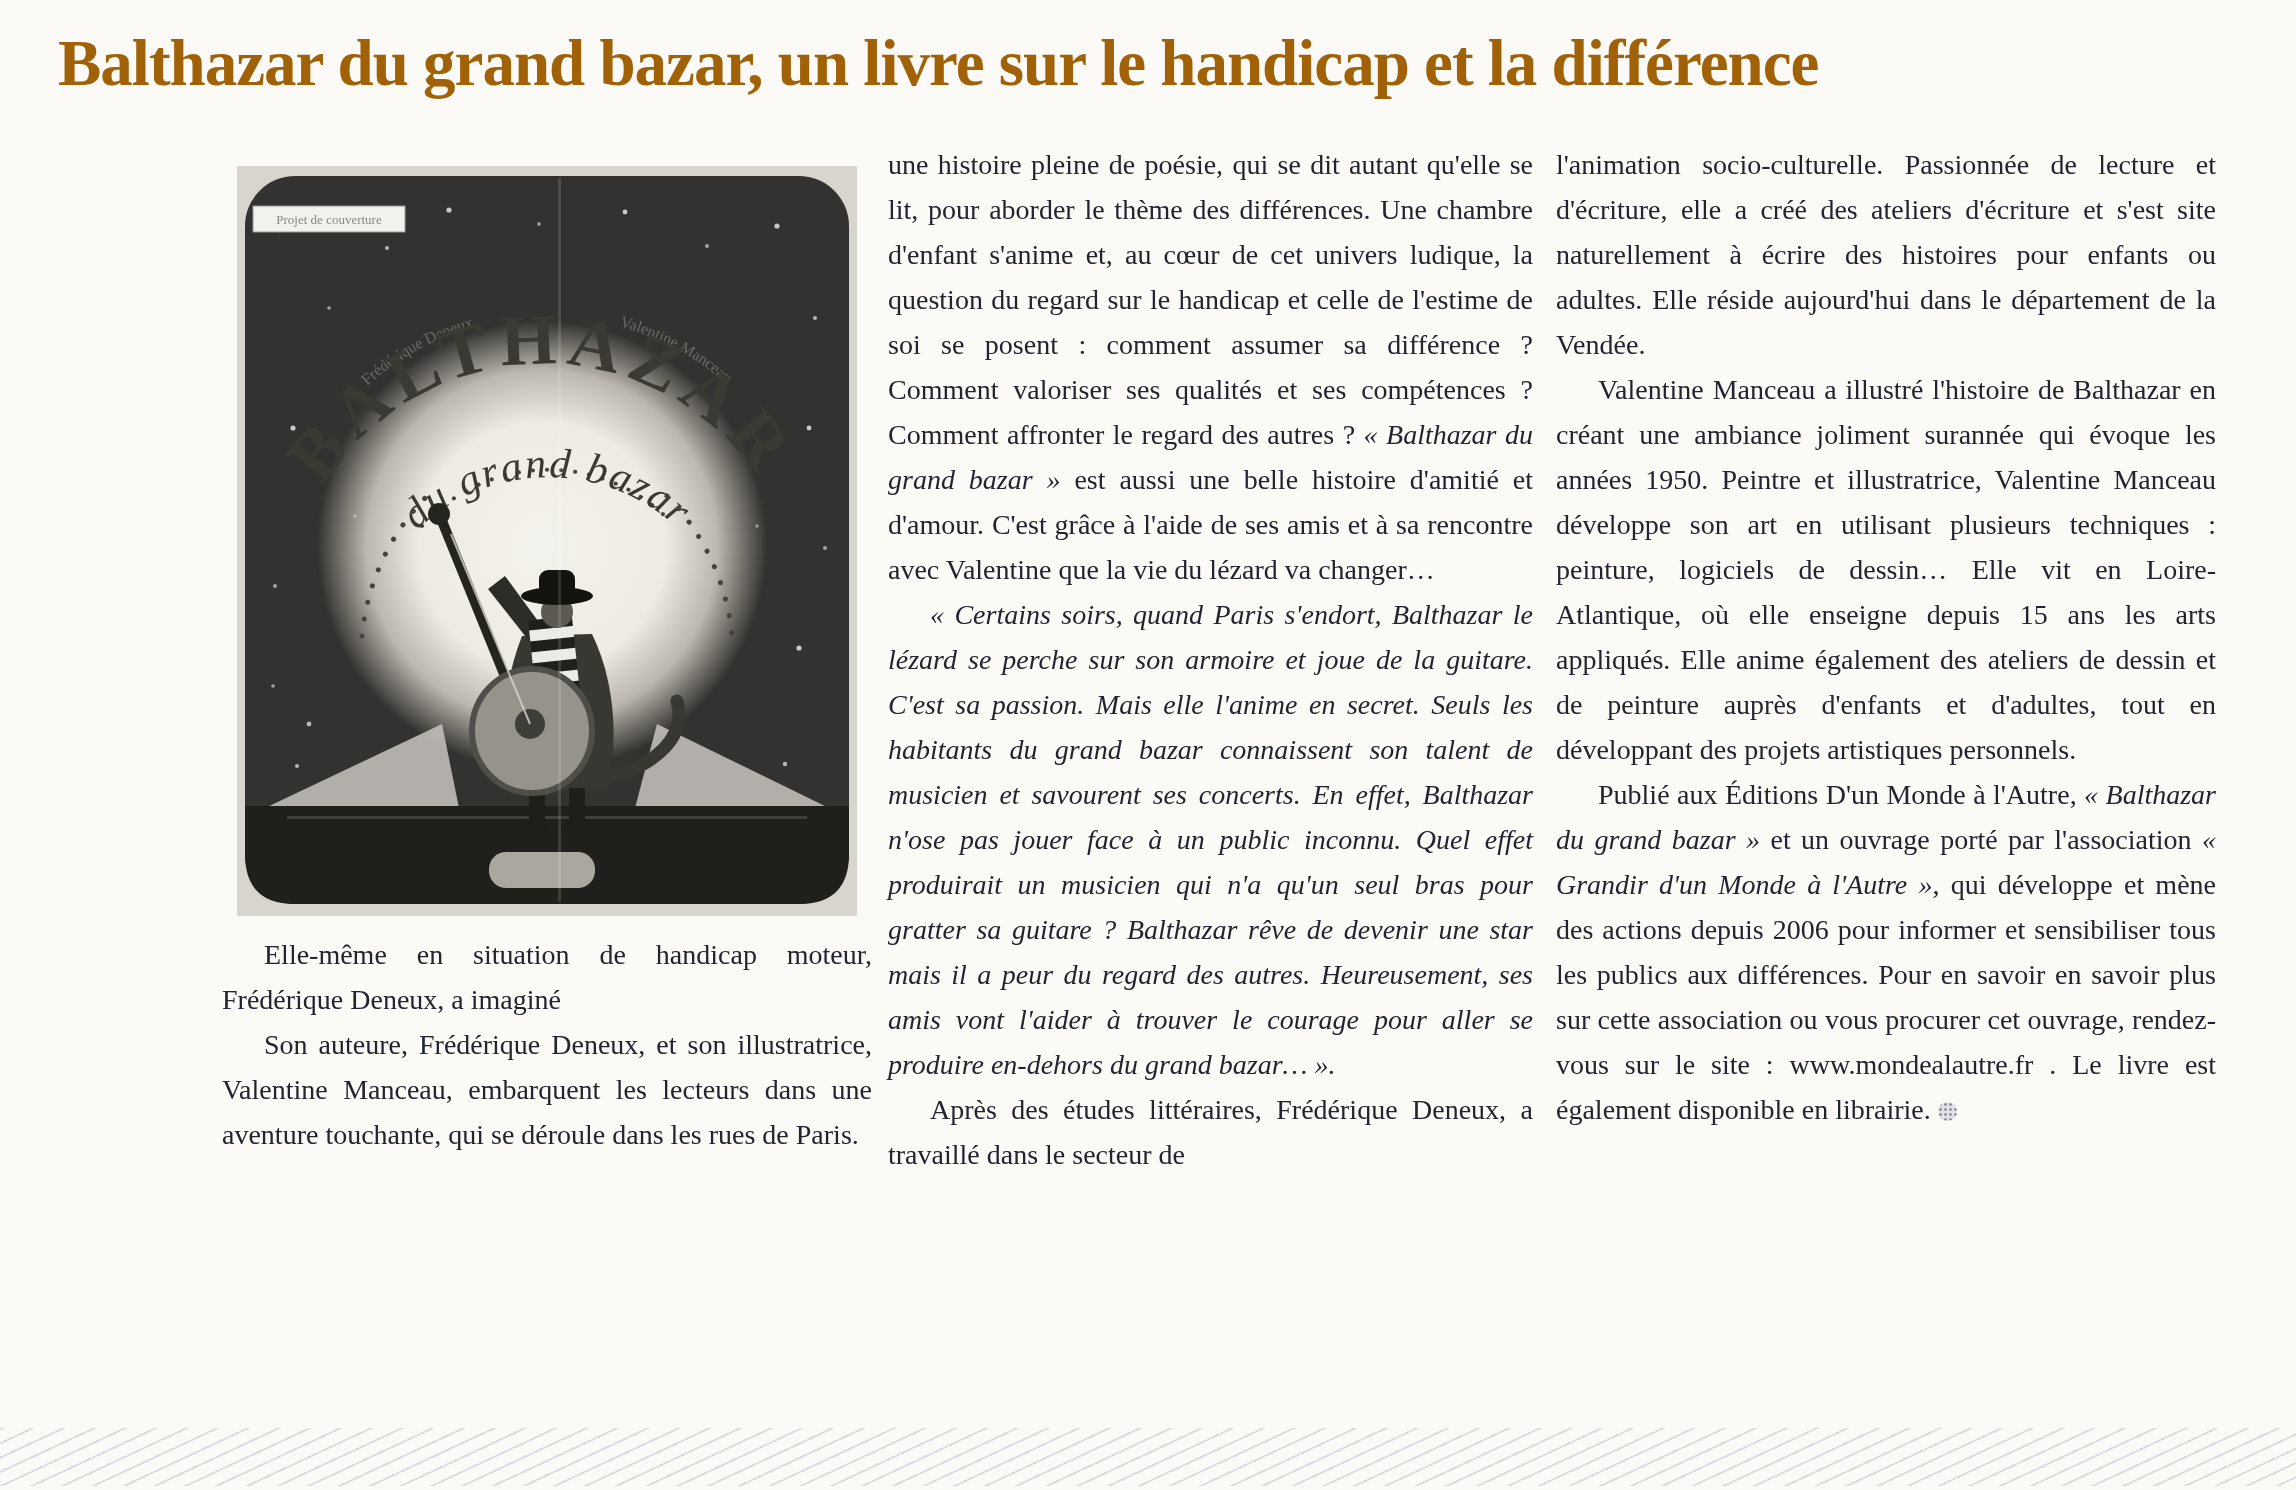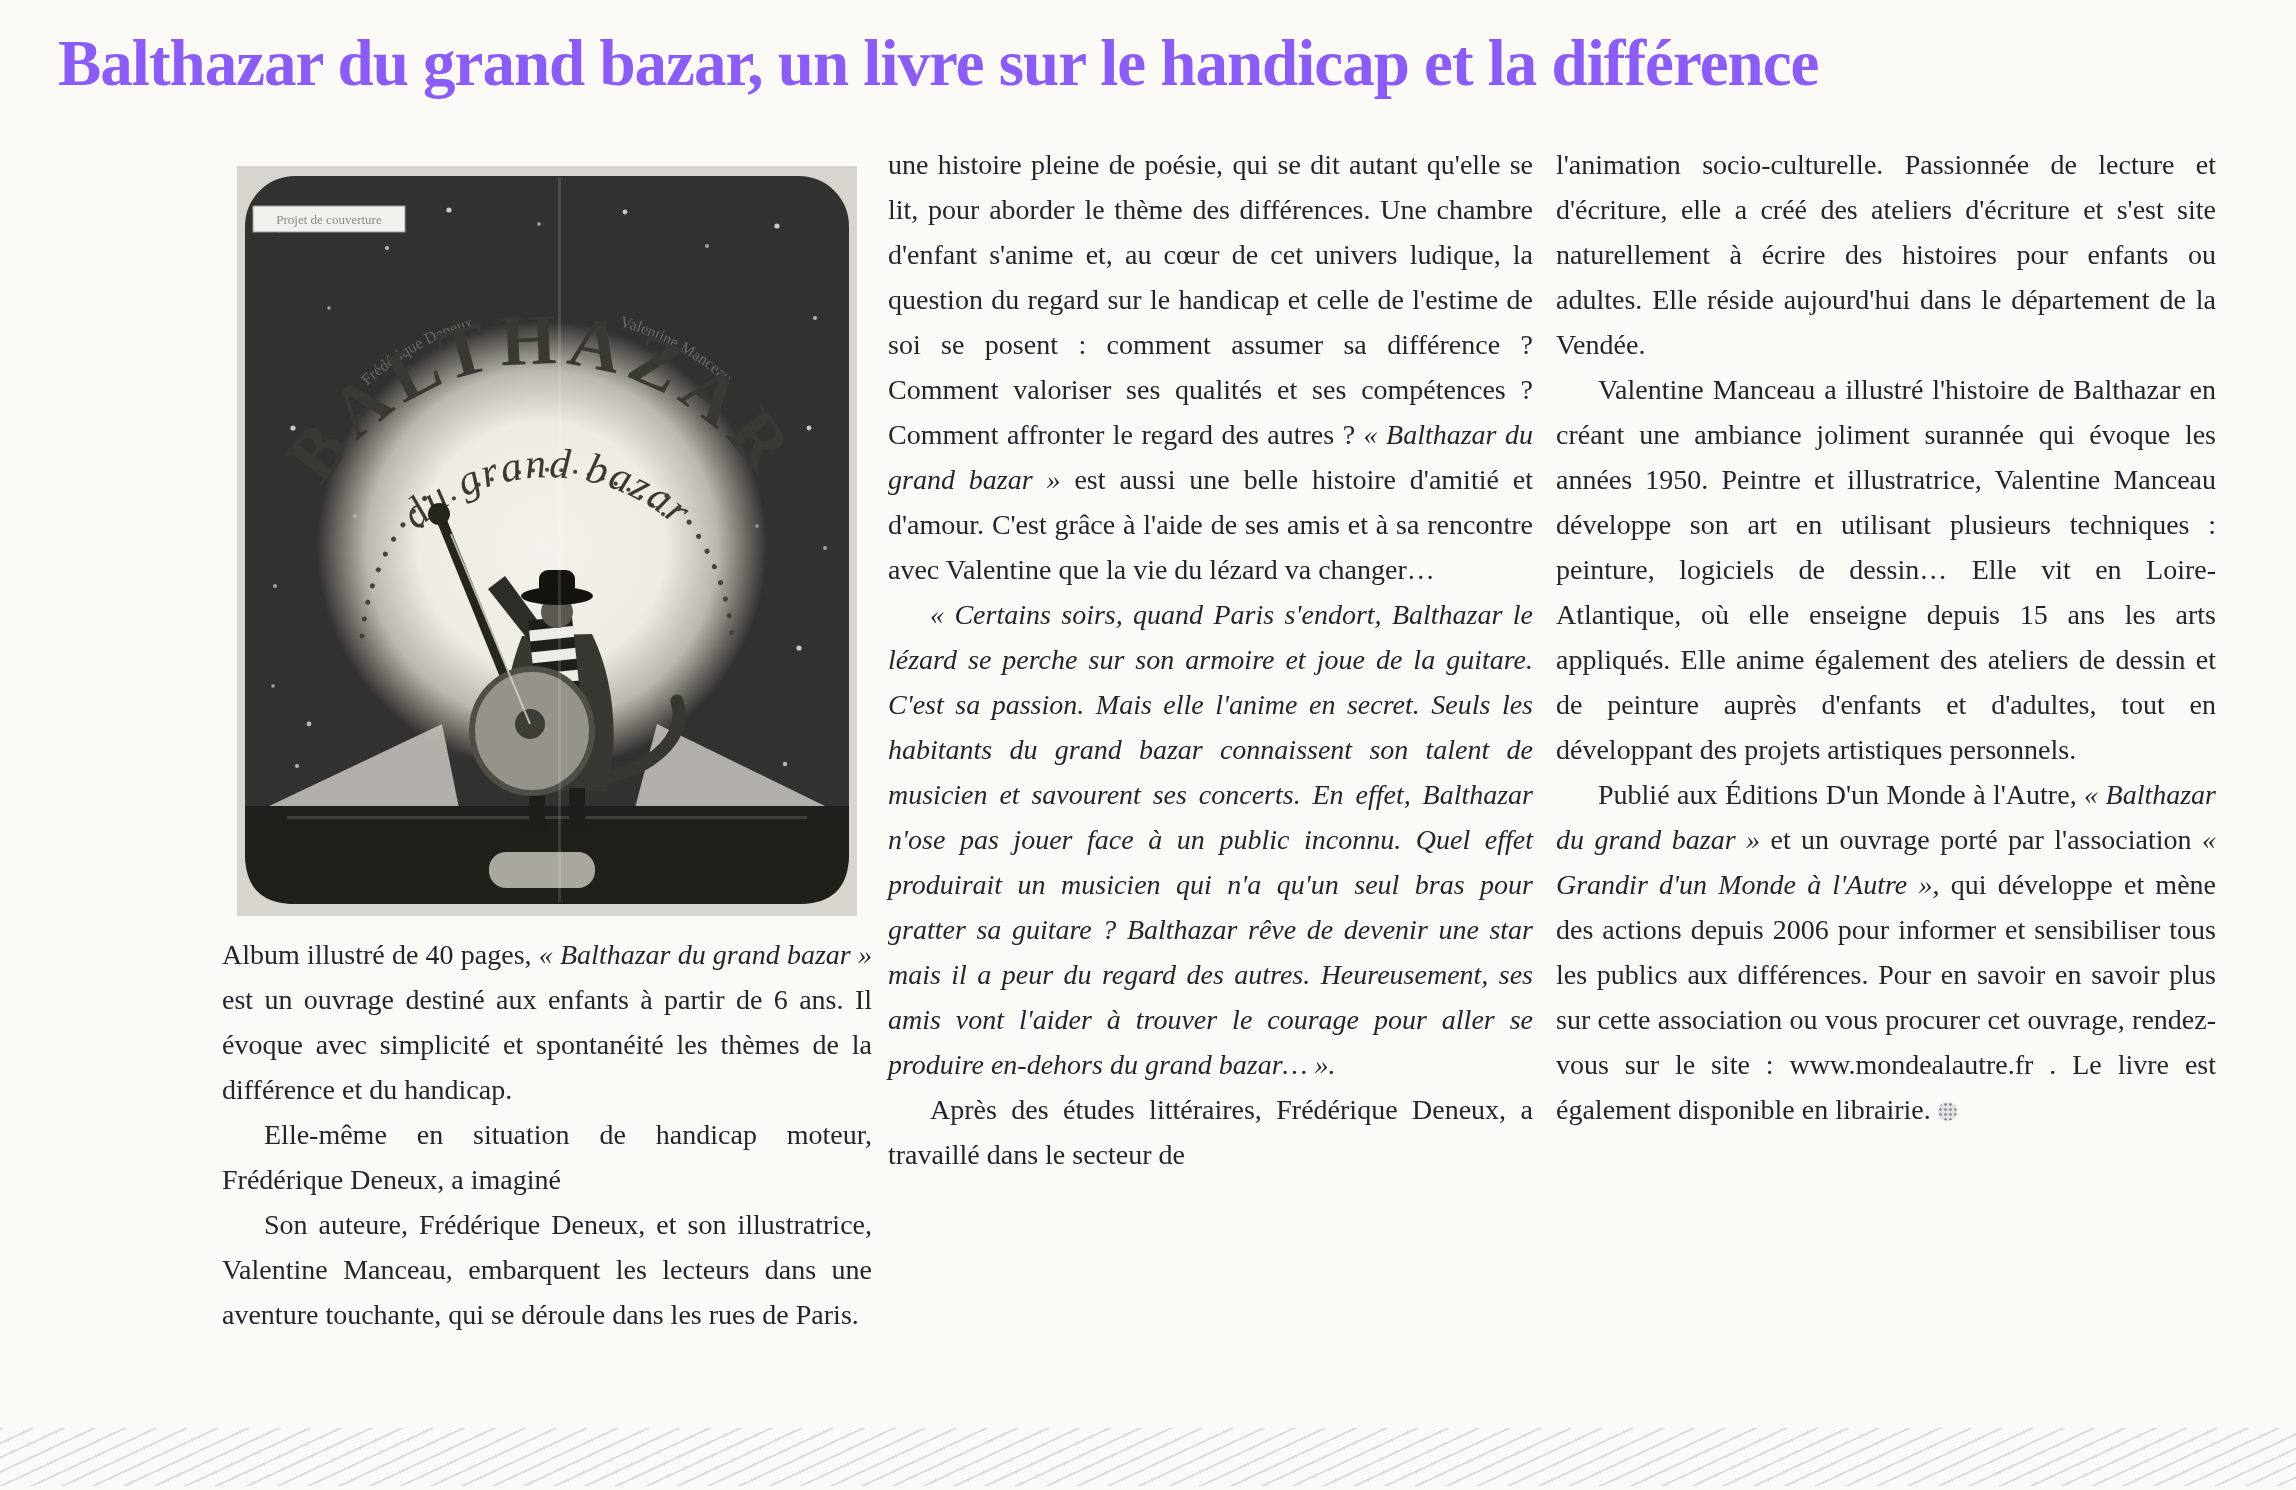--- a/index.html
+++ b/index.html
@@ -5,21 +5,21 @@
   html,body { margin:0; padding:0; background:#e9e9e9; }
   .page {
     position:relative; width:2296px; height:1490px;
     background:#fbfaf7; overflow:hidden;
     font-family:"Liberation Serif","DejaVu Serif",serif;
     color:#24242e;
   }
   .headline {
     position:absolute; left:58px; top:26px; margin:0;
     font-size:65px; font-weight:bold; letter-spacing:-1px;
-    color:#8b5cf6; white-space:nowrap;
+    color:#a16207; white-space:nowrap;
   }
   .cover { position:absolute; left:237px; top:166px; width:620px; height:750px; }
   .col { position:absolute; font-size:28px; line-height:45px; text-align:justify; }
   .col p { margin:0; }
   .col p.ind { text-indent:42px; }
   .it { font-style:italic; }
   .col-left  { left:222px; top:932px;  width:650px; }
   .col-mid   { left:888px; top:142px;  width:645px; }
   .col-right { left:1556px; top:142px; width:660px; }
   .endmark {
@@ -150,21 +150,20 @@
       <g>
         <rect x="16" y="40" width="152" height="26" fill="#f2f1ee" stroke="#9a9892" stroke-width="1"></rect>
         <text x="92" y="58" font-size="13" fill="#8a8880" text-anchor="middle">Projet de couverture</text>
       </g>
 
       <rect x="321" y="12" width="3" height="724" fill="#ffffff" opacity="0.13"></rect>
     </svg>
   </div>
 
   <div class="col col-left">
-    <p><span>Album illustré de 40 pages, </span><span class="it">« Balthazar du grand bazar »</span><span> est un ouvrage destiné aux enfants à partir de 6 ans. Il évoque avec simplicité et spontanéité les thèmes de la différence et du handicap.</span></p>
     <p class="ind"><span>Elle-même en situation de handicap moteur, Frédérique Deneux, a imaginé</span></p>
     <p class="ind"><span>Son auteure, Frédérique Deneux, et son illustratrice, Valentine Manceau, embarquent les lecteurs dans une aventure touchante, qui se déroule dans les rues de Paris.</span></p>
   </div>
 
   <div class="col col-mid">
     <p><span>une histoire pleine de poésie, qui se dit autant qu'elle se lit, pour aborder le thème des différences. Une chambre d'enfant s'anime et, au cœur de cet univers ludique, la question du regard sur le handicap et celle de l'estime de soi se posent : comment assumer sa différence ? Comment valoriser ses qualités et ses compétences ? Comment affronter le regard des autres ? </span><span class="it">« Balthazar du grand bazar »</span><span> est aussi une belle histoire d'amitié et d'amour. C'est grâce à l'aide de ses amis et à sa rencontre avec Valentine que la vie du lézard va changer…</span></p>
     <p class="ind"><span class="it">« Certains soirs, quand Paris s'endort, Balthazar le lézard se perche sur son armoire et joue de la guitare. C'est sa passion. Mais elle l'anime en secret. Seuls les habitants du grand bazar connaissent son talent de musicien et savourent ses concerts. En effet, Balthazar n'ose pas jouer face à un public inconnu. Quel effet produirait un musicien qui n'a qu'un seul bras pour gratter sa guitare ? Balthazar rêve de devenir une star mais il a peur du regard des autres. Heureusement, ses amis vont l'aider à trouver le courage pour aller se produire en-dehors du grand bazar… ».</span></p>
     <p class="ind"><span>Après des études littéraires, Frédérique Deneux, a travaillé dans le secteur de</span></p>
   </div>
 

